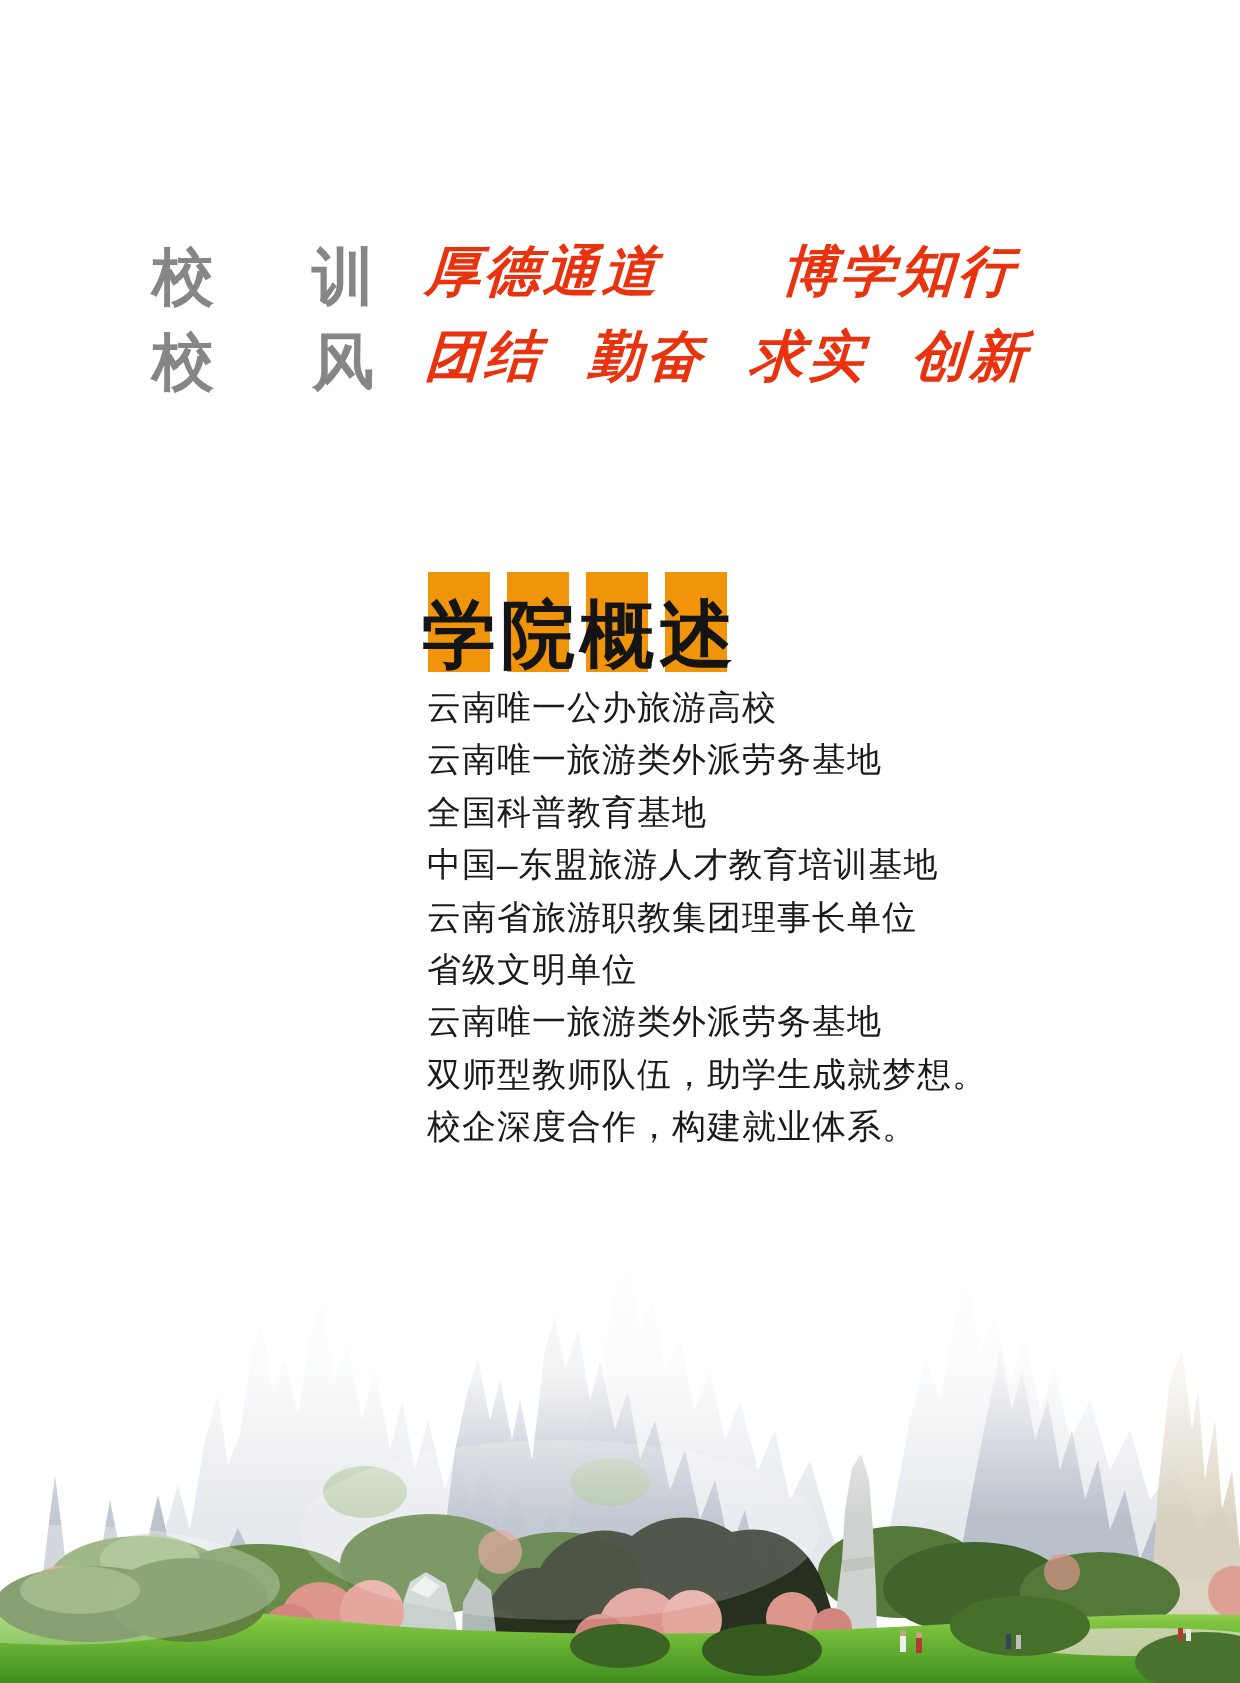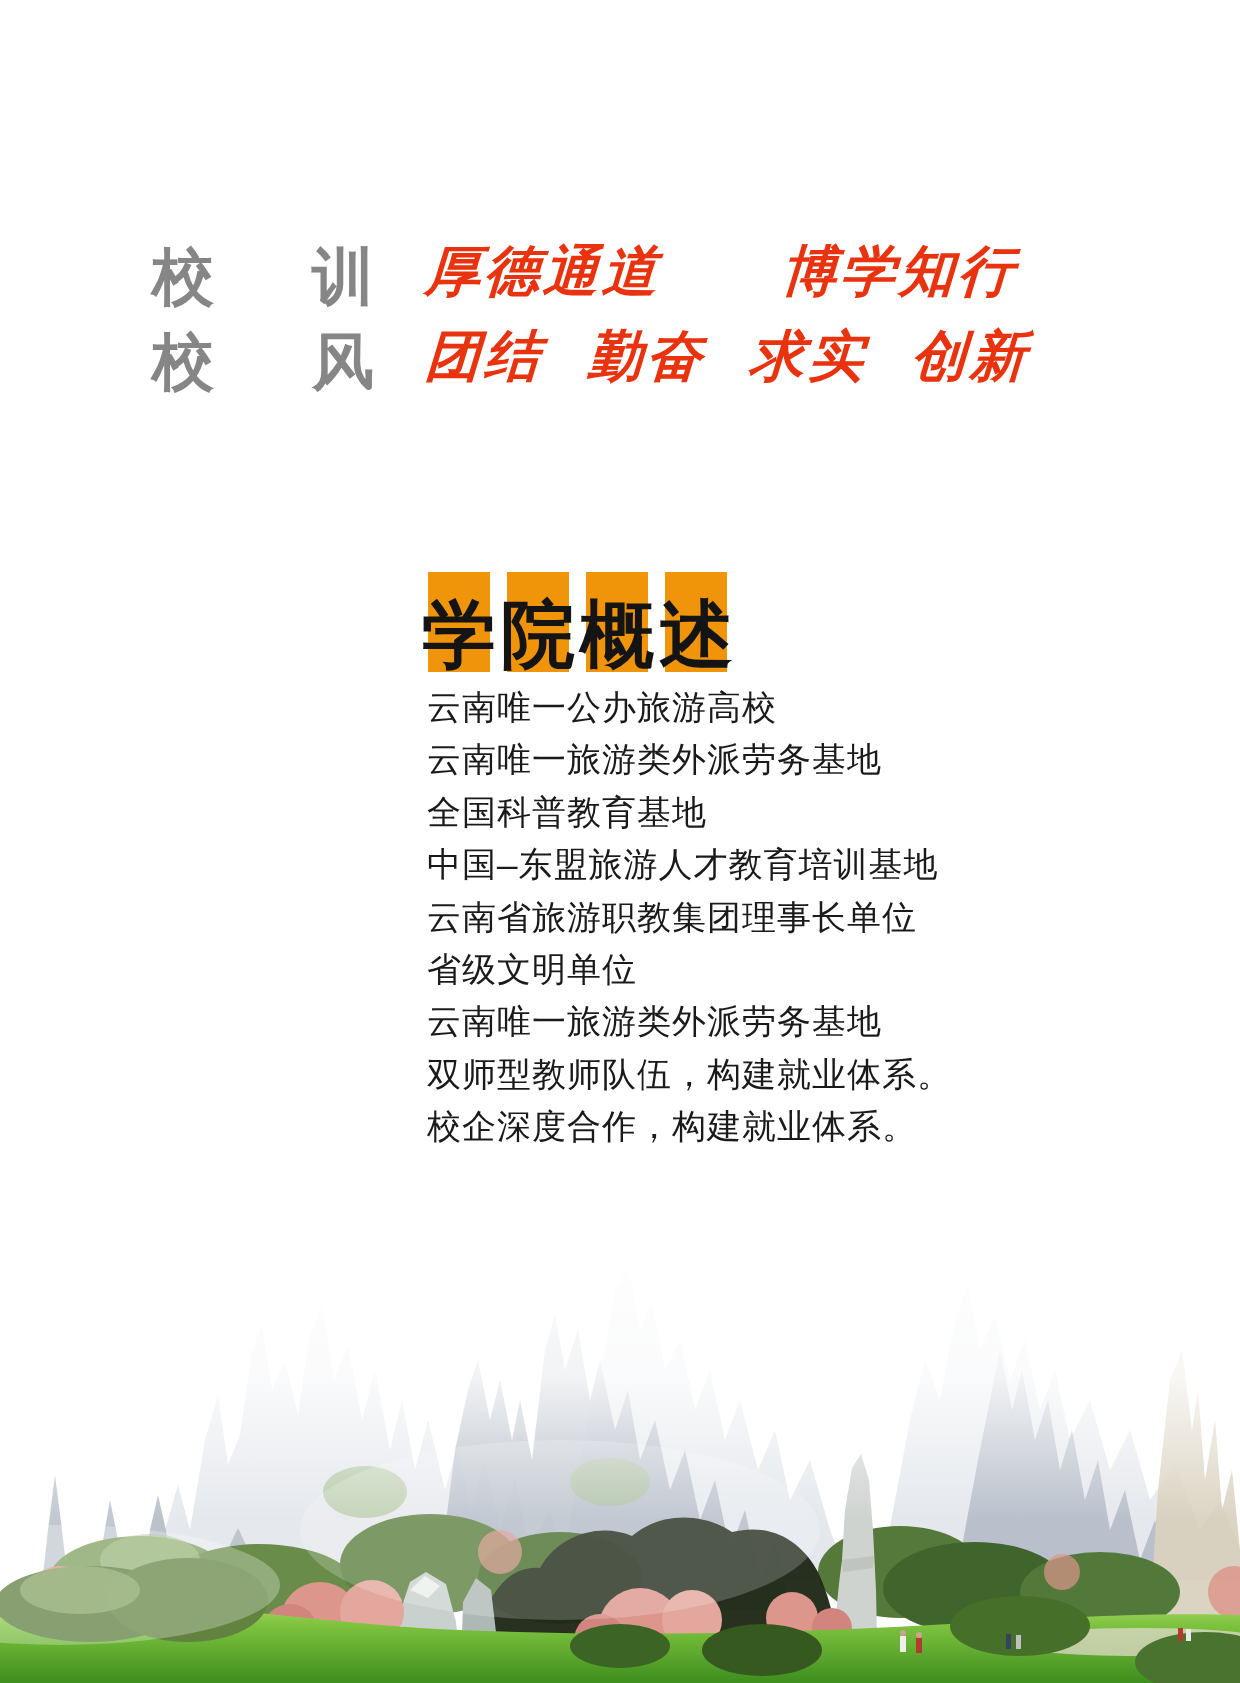--- a/index.html
+++ b/index.html
@@ -96,21 +96,21 @@
   </div>
 
   <div class="overview-list">
     <div>云南唯一公办旅游高校</div>
     <div>云南唯一旅游类外派劳务基地</div>
     <div>全国科普教育基地</div>
     <div>中国—东盟旅游人才教育培训基地</div>
     <div>云南省旅游职教集团理事长单位</div>
     <div>省级文明单位</div>
     <div>云南唯一旅游类外派劳务基地</div>
-    <div>双师型教师队伍，构建就业体系。</div>
+    <div>双师型教师队伍，助学生成就梦想。</div>
     <div>校企深度合作，构建就业体系。</div>
   </div>
 
   <div class="photo-wrap">
     <svg width="1240" height="453" viewBox="0 0 1240 453" xmlns="http://www.w3.org/2000/svg">
       <defs>
         <linearGradient id="grassG" x1="0" y1="0" x2="0" y2="1">
           <stop offset="0" stop-color="#b4dd6c"></stop>
           <stop offset="0.35" stop-color="#7cc23e"></stop>
           <stop offset="1" stop-color="#3e8e1e"></stop>

